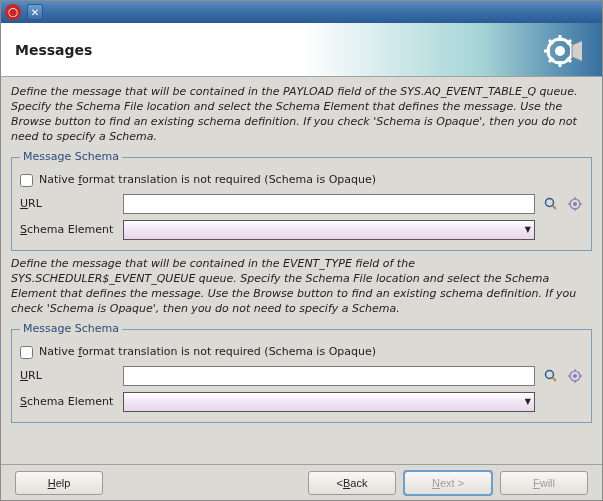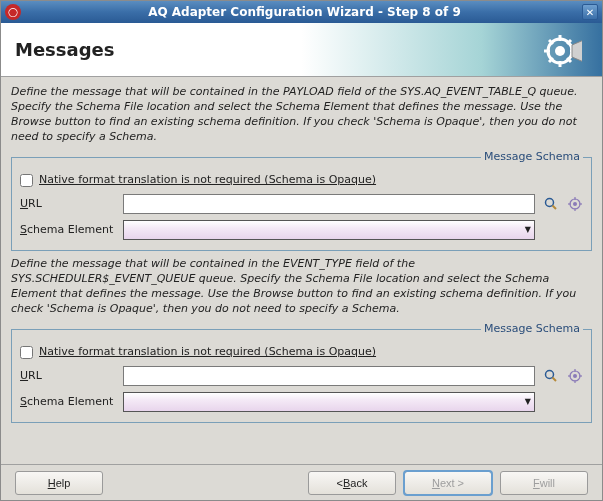--- a/index.html
+++ b/index.html
@@ -49,21 +49,21 @@
     }
     .header-banner {
       height: 54px;
       background: linear-gradient(to right, #ffffff 0%, #ffffff 50%, #a5d4d6 80%, #3670a0 100%);
       display: flex;
       align-items: center;
       padding-left: 14px;
       position: relative;
       border-bottom: 1px solid #a0a0a0;
     }
-    .header-banner h2 { font-size: 18px; font-weight: bold; color: #222; }
+    .header-banner h2 { font-size: 14px; font-weight: bold; color: #222; }
     .header-gear {
       position: absolute; right: 20px; top: 8px;
       width: 40px; height: 40px;
     }
     .content {
       flex: 1;
       padding: 4px 10px 2px 10px;
       overflow: hidden;
       color: #222;
       line-height: 1.35;
@@ -71,26 +71,24 @@
     .desc { margin: 4px 0 6px 0; font-style: italic; }
     fieldset {
       border: 1px solid #7a9fb8;
       padding: 8px 8px 10px 8px;
       margin-bottom: 6px;
     }
     legend {
       color: #2a4d7a;
       font-size: 11px;
       padding: 0 3px;
-      text-align: right;
     }
     .checkbox-row {
       display: flex; align-items: center;
       margin-bottom: 6px;
-      text-decoration: underline;
     }
     .checkbox-row input { margin-right: 6px; width: 13px; height: 13px; }
     .row {
       display: flex; align-items: center;
       margin-top: 6px;
       gap: 8px;
     }
     .row-label {
       width: 95px;
       text-align: left;
@@ -142,21 +140,20 @@
     }
     .btn.disabled { color: #9e9e9e; cursor: default; }
     .btn.default { outline: 2px solid #6a9fcf; outline-offset: -1px; }
   </style>
 </head>
 <body>
 
 <div class="window">
   <div class="titlebar">
     <div class="app-icon">◯</div>
-    <div class="title">AQ Adapter Configuration Wizard - Step 8 of 9</div>
     <div class="close-btn">✕</div>
   </div>
 
   <div class="header-banner">
     <h2>Messages</h2>
     <svg class="header-gear" viewBox="0 0 40 40">
       <circle cx="18" cy="20" r="12" fill="none" stroke="#fff" stroke-width="3"></circle>
       <circle cx="18" cy="20" r="5" fill="#fff"></circle>
       <g stroke="#fff" stroke-width="3">
         <line x1="18" y1="4" x2="18" y2="10"></line>

